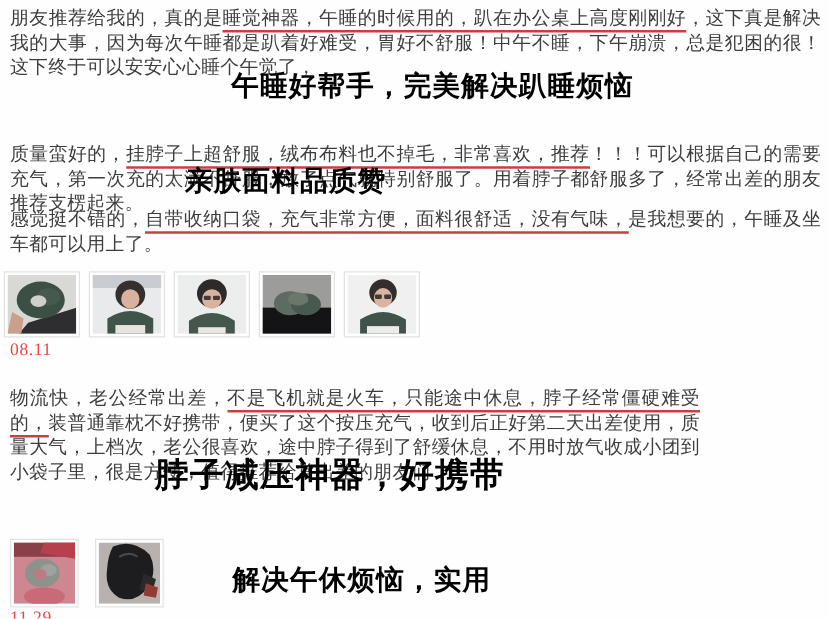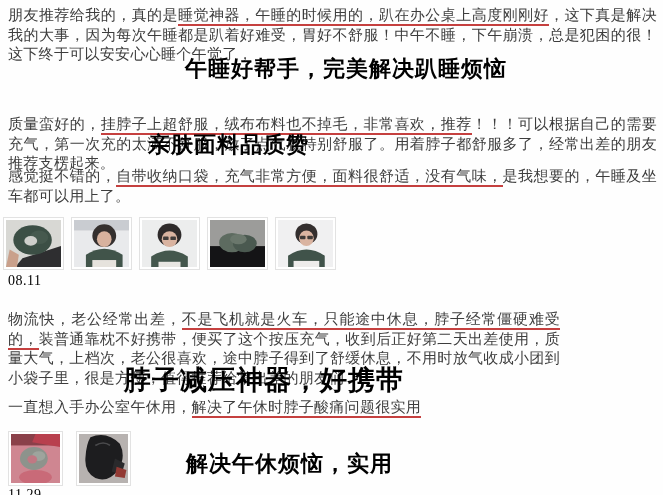--- a/index.html
+++ b/index.html
@@ -39,21 +39,21 @@
     white-space: nowrap;
   }
   .a1 { left: 185px; top: 54px; }
   .a2 { left: 148px; top: 130px; }
   .a3 { left: 347px; top: 228px; }
   .a4 { left: 124px; top: 362px; font-size: 27px; }
   .a5 { left: 168px; top: 449px; margin-left: 18px; }
   .date {
     position: absolute;
     left: 8px;
-    color: #000000;
+    color: #ef4444;
     font-size: 14px;
     letter-spacing: 0.5px;
   }
   .d1 { top: 273px; }
   .d2 { top: 487px; }
   .thumb-row { position: absolute; display: flex; }
   .tr1 { left: 3px; top: 217px; gap: 7px; }
   .tr2 { left: 8px; top: 431px; gap: 13px; }
   .thumb {
     background: #ffffff;
@@ -129,21 +129,20 @@
         <path d="M11 41 Q31 27 51 41 L51 54 L11 54 Z" fill="#40534a"></path>
         <rect x="17" y="47" width="28" height="7" fill="#eeeceb"></rect>
       </svg>
     </div>
   </div>
   <div class="date d1">08.11</div>
 
   <p class="review r4"><span>物流快，老公经常出差，</span><span class="ul-red">不是飞机就是火车，只能途中休息，脖子经常僵硬难受的，</span><span>装普通靠枕不好携带，便买了这个按压充气，收到后正好第二天出差使用，质量大气，上档次，老公很喜欢，途中脖子得到了舒缓休息，不用时放气收成小团到小袋子里，很是方便，值得推荐给常出差的朋友们</span></p>
   <div class="annot a4">脖子减压神器，好携带</div>
 
-  <p class="review r5"><span>一直想入手办公室午休用，</span><span class="ul-red">解决了午休时脖子酸痛问题很实用</span></p>
 
   <div class="thumb-row tr2">
     <div class="thumb" title="gray-neck-pillow-on-pink-background">
       <svg viewBox="0 0 60 60" preserveAspectRatio="none">
         <rect width="60" height="60" fill="#cf8691"></rect>
         <rect width="60" height="14" fill="#8a4049"></rect>
         <polygon points="30,0 60,0 60,16 26,10" fill="#b8404e"></polygon>
         <ellipse cx="28" cy="30" rx="17" ry="14" fill="#8d938c"></ellipse>
         <ellipse cx="34" cy="27" rx="8" ry="6" fill="#9ea49d"></ellipse>
         <ellipse cx="26" cy="31" rx="6" ry="5" fill="#c07883"></ellipse>

